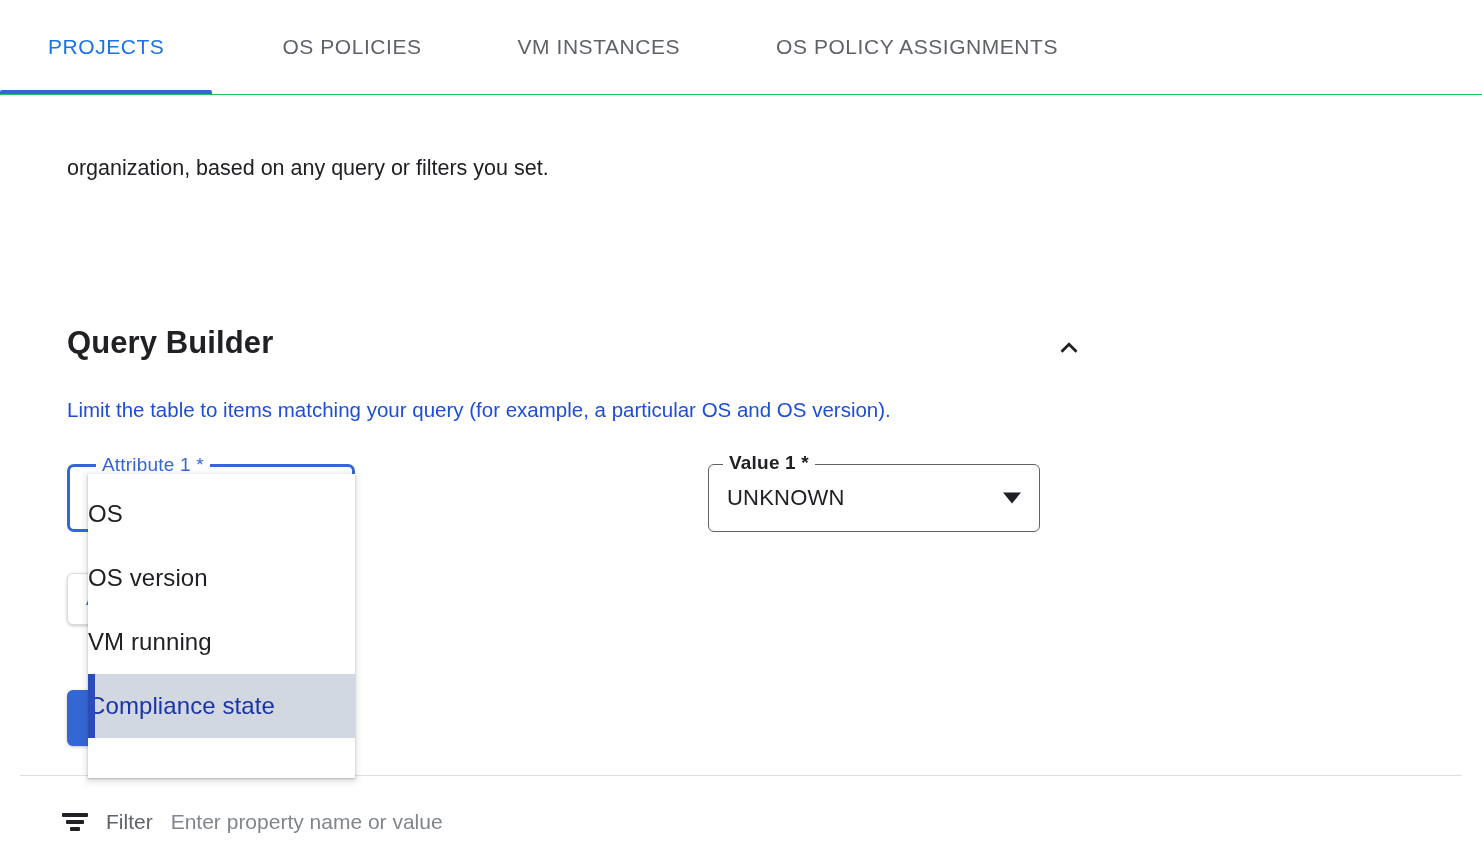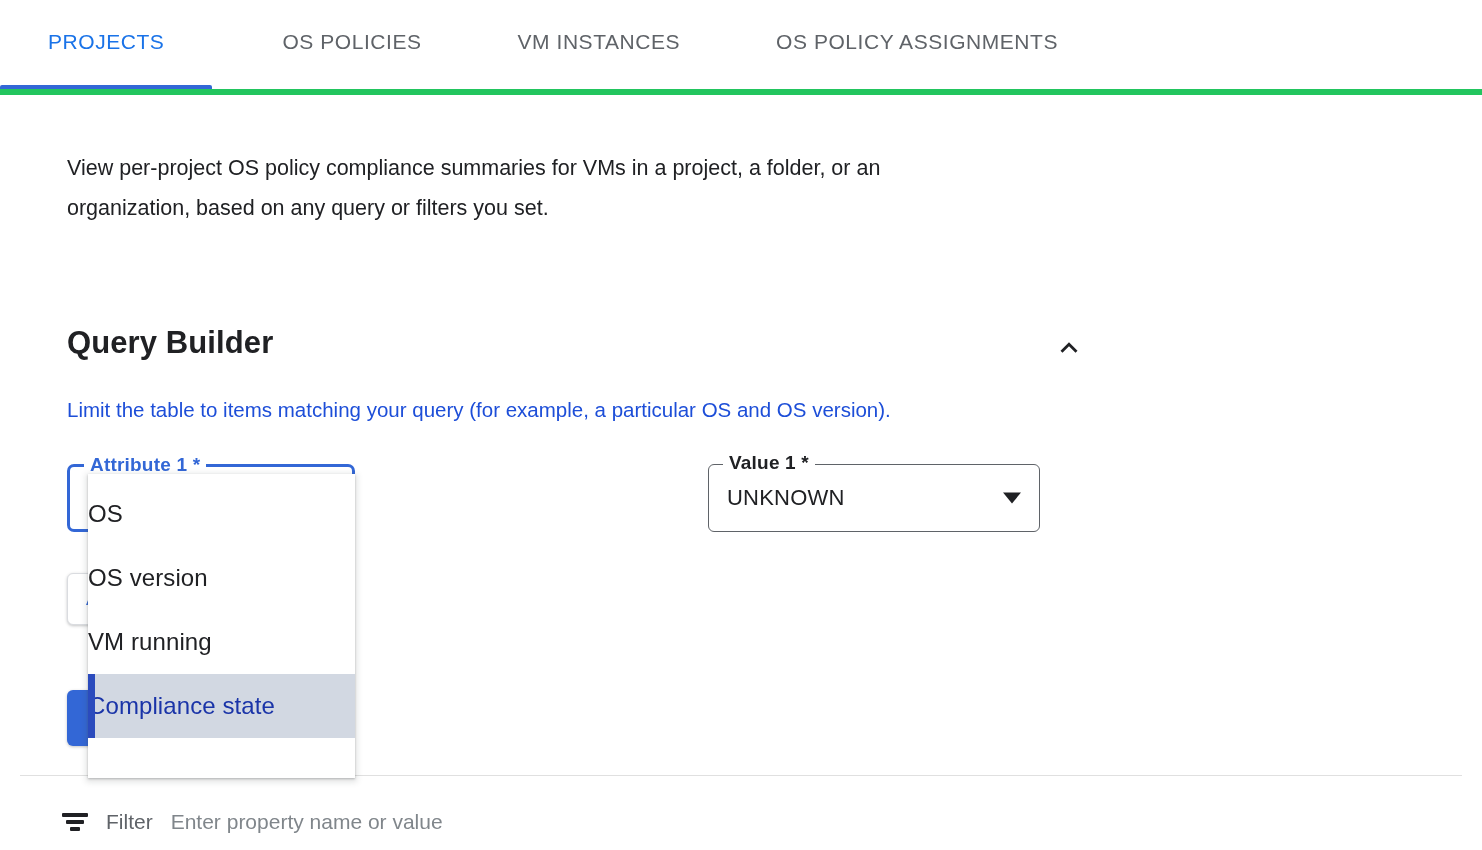--- a/index.html
+++ b/index.html
@@ -10,21 +10,21 @@
     background: #ffffff;
     font-family: "Liberation Sans", "DejaVu Sans", sans-serif;
     color: #202124;
     overflow: hidden;
   }
   .page { position: relative; width: 1482px; height: 850px; background:#fff; }
 
   
   .tabbar {
     position: absolute; left: 0; top: 0; width: 1482px; height: 95px;
-    border-bottom: 6px solid #22c55e;
+    border-bottom: 1px solid #22c55e;
   }
   .tabs { position: absolute; left: 0; bottom: 0; display: flex; align-items: flex-end; height: 95px; }
   .tab {
     position: relative;
     display: flex; align-items: center; justify-content: center;
     height: 94px;
     padding: 0 24px;
     font-size: 21px;
     letter-spacing: 0.55px;
     font-weight: 500;
@@ -90,21 +90,21 @@
     border-left: 9px solid transparent;
     border-right: 9px solid transparent;
     border-top: 11px solid #202124;
   }
 
   
   .field.focused {
     border: 3px solid #3367d6;
     border-radius: 7px;
   }
-  .field.focused .legend { color: #3367d6; font-weight: 700; }
+  .field.focused .legend { color: #3367d6; font-weight: 400; margin-left: 12px; }
 
   #attribute-field { left: 67px; top: 464px; width: 288px; }
   #operator-field  { left: 389px; top: 464px; width: 285px; }
   #value-field     { left: 708px; top: 464px; width: 332px; }
 
   
   .ghost-btn {
     position: absolute;
     left: 67px; top: 573px; width: 150px; height: 52px;
     background: #fff;
@@ -198,21 +198,20 @@
       <div class="tab">
         <span>VM INSTANCES</span>
       </div>
       <div class="tab">
         <span>OS POLICY ASSIGNMENTS</span>
       </div>
     </div>
   </div>
 
   <div class="intro">
-    <div>View per-project OS policy compliance summaries for VMs in a project, a folder, or an</div>
     <div>organization, based on any query or filters you set.</div>
   </div>
 
   <div class="qb-title">Query Builder</div>
 
   <div class="qb-collapse">
     <svg width="34" height="34" viewBox="0 0 24 24" aria-hidden="true">
       <path d="M7.4 15.4 12 10.8l4.6 4.6 1.4-1.4-6-6-6 6z" fill="#202124"></path>
     </svg>
   </div>

